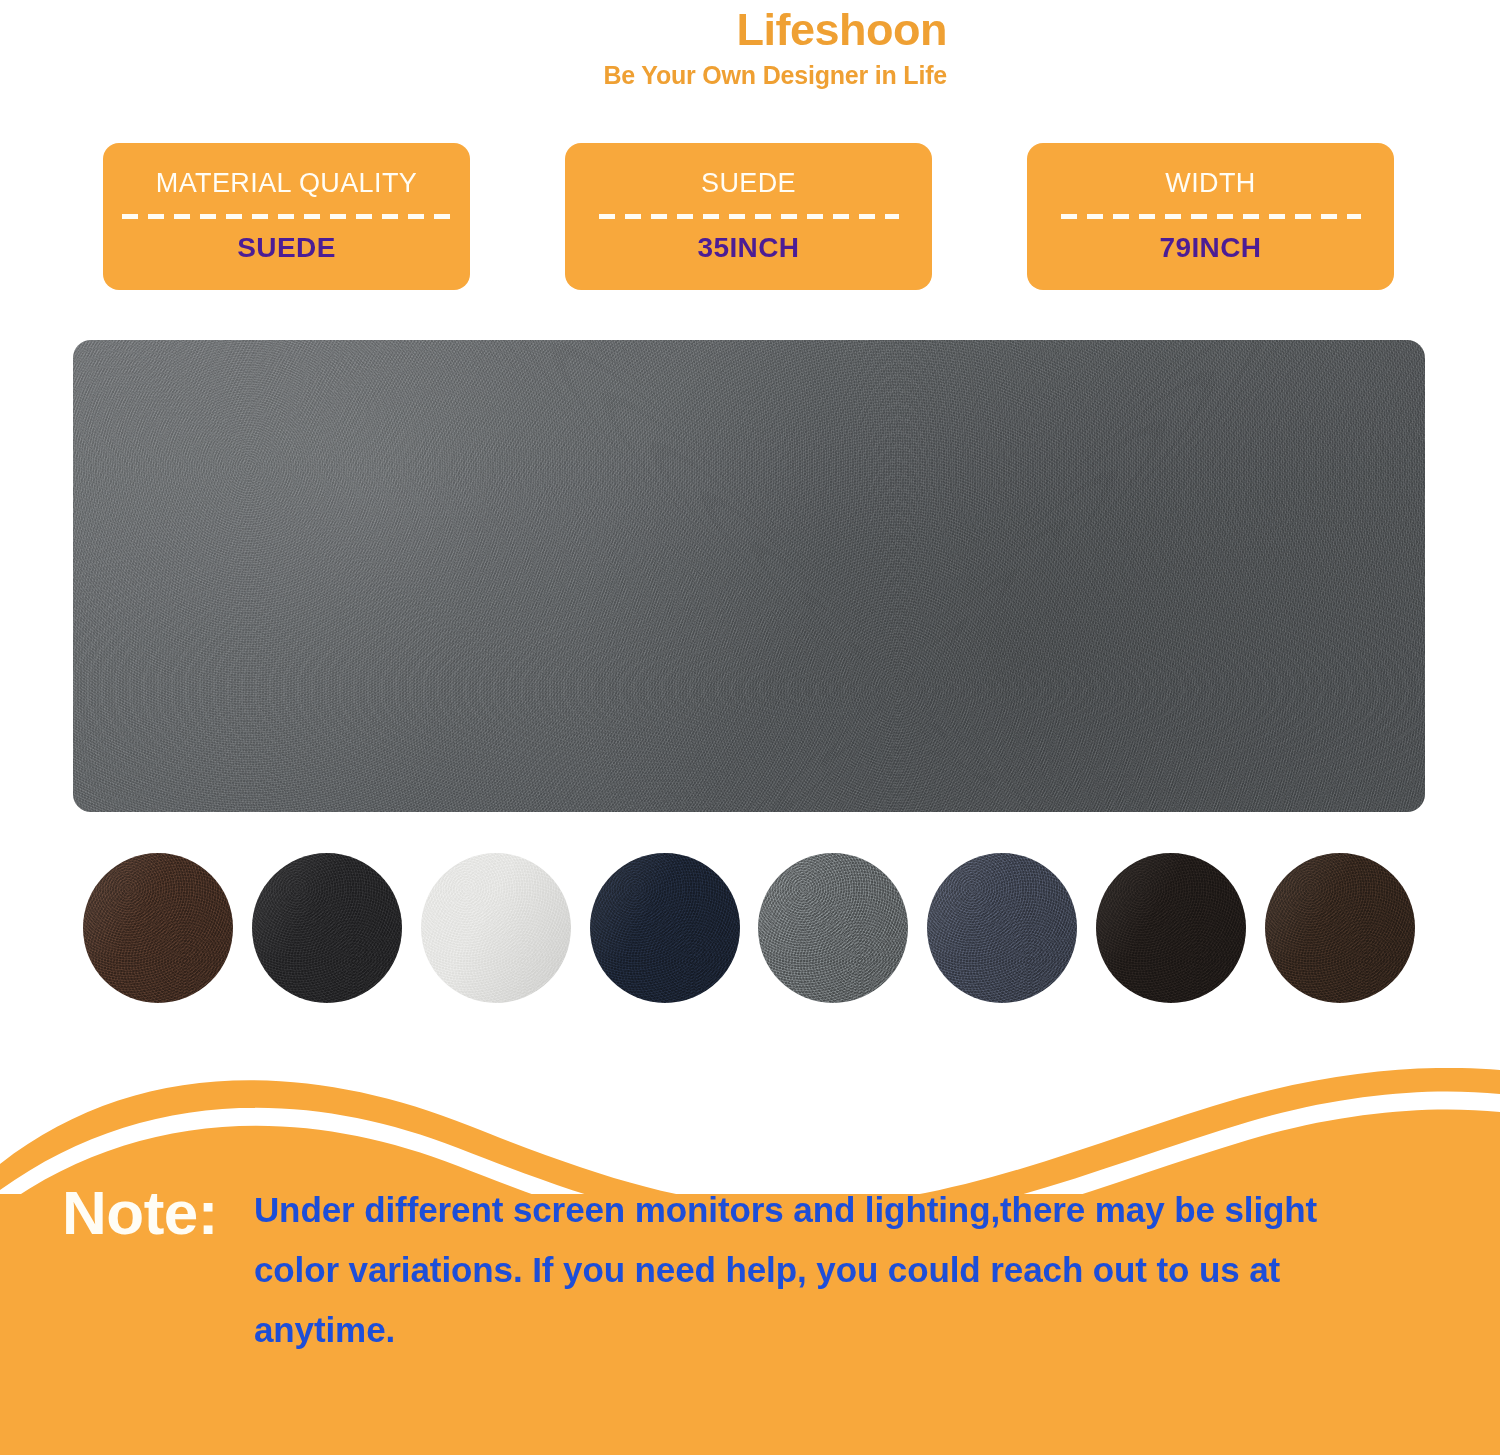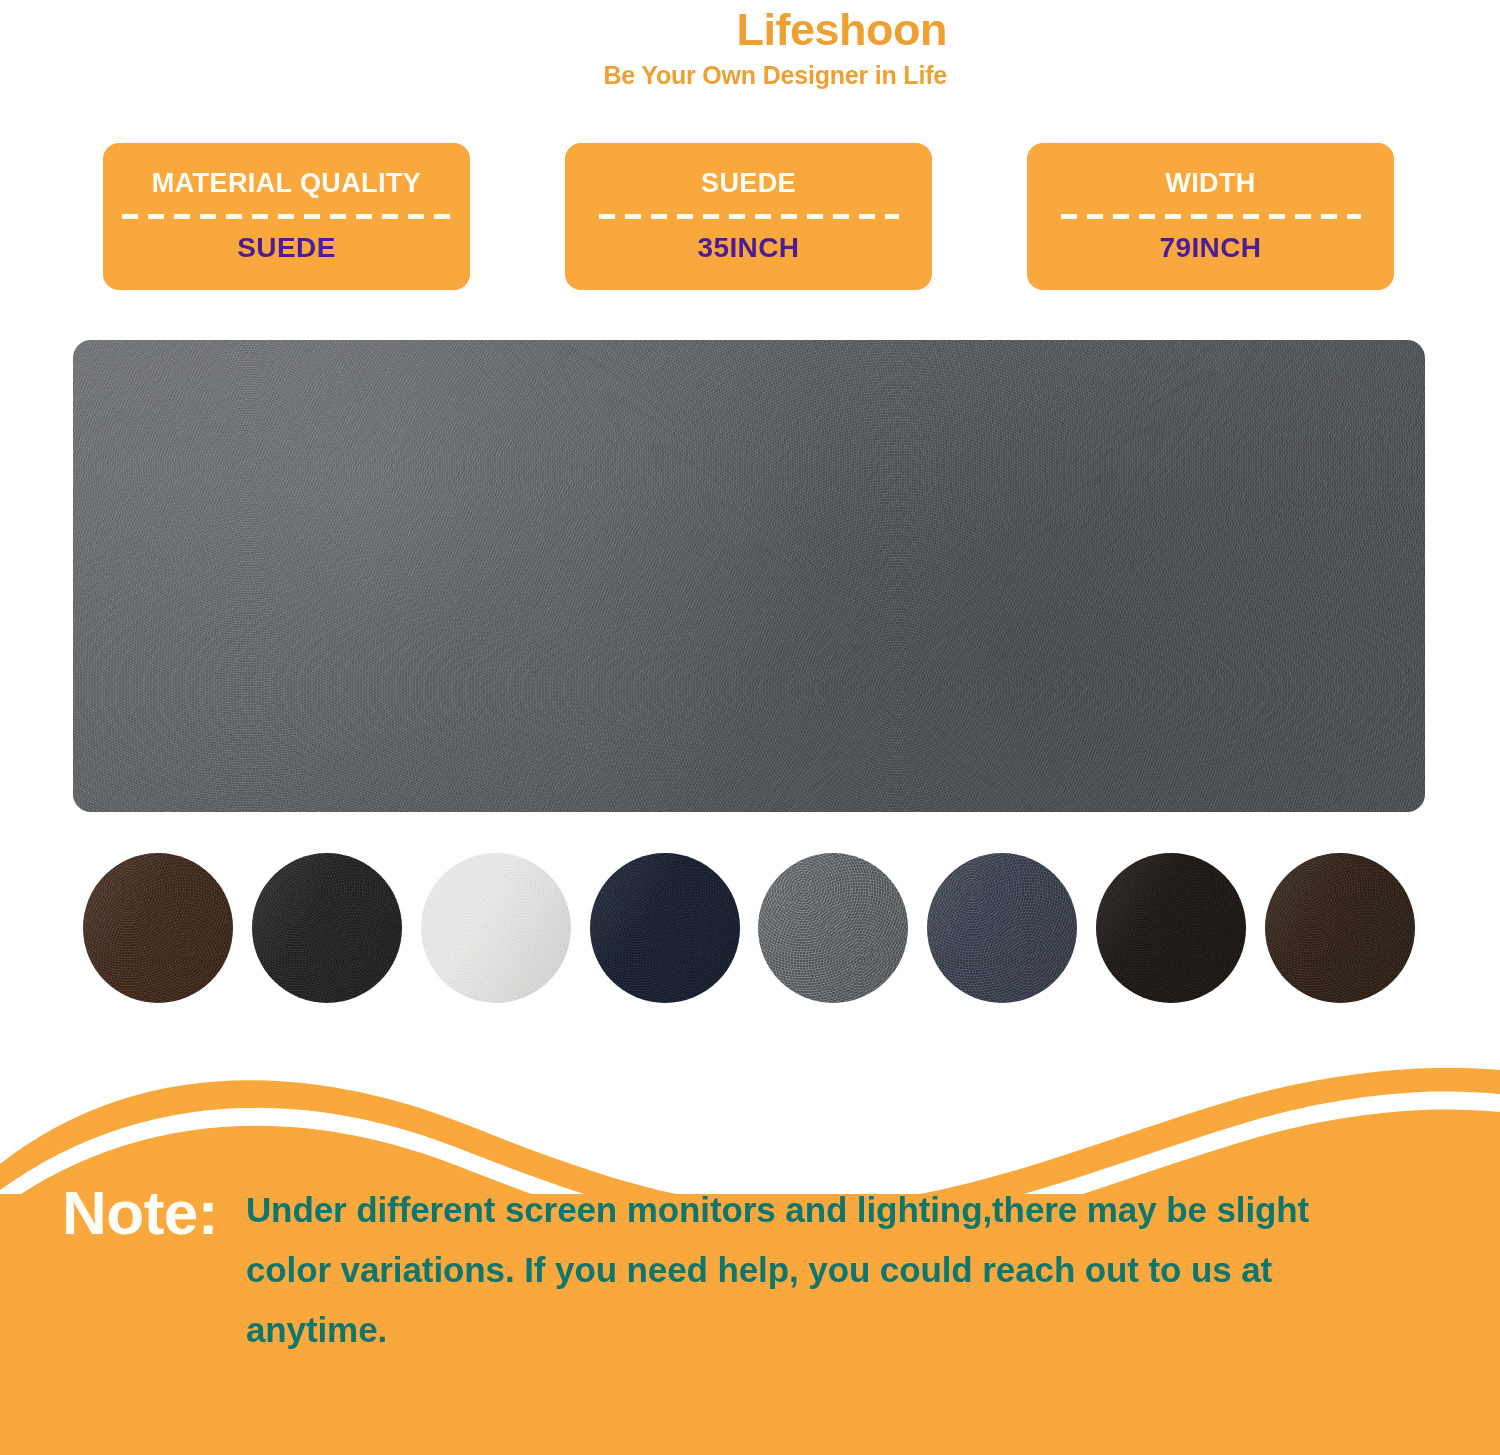--- a/index.html
+++ b/index.html
@@ -67,21 +67,21 @@
     box-sizing: border-box;
     display: flex;
     flex-direction: column;
     align-items: center;
     justify-content: center;
     padding: 14px 18px;
   }
   .spec-label {
     color: #FFFDF5;
     font-size: 27px;
-    font-weight: bold;
+    font-weight: normal;
     letter-spacing: 0.4px;
     text-align: center;
     line-height: 1.1;
     white-space: nowrap;
   }
   .spec-divider {
     width: 100%;
     max-width: 330px;
     height: 5px;
     margin: 15px 0 14px 0;
@@ -205,26 +205,26 @@
     display: flex;
     align-items: flex-start;
   }
   .note-heading {
     color: #FFFDF5;
     font-size: 62px;
     font-weight: bold;
     line-height: 1;
     letter-spacing: -0.5px;
     flex: 0 0 auto;
-    margin-right: 28px;
+    margin-right: 36px;
     margin-top: 2px;
     white-space: nowrap;
   }
   .note-text {
-    color: #0f766e;
+    color: #1d4ed8;
     font-size: 35px;
     font-weight: bold;
     line-height: 1.72;
     letter-spacing: -0.1px;
     flex: 1 1 auto;
     max-width: 1120px;
   }
 </style>
 </head>
 <body>

